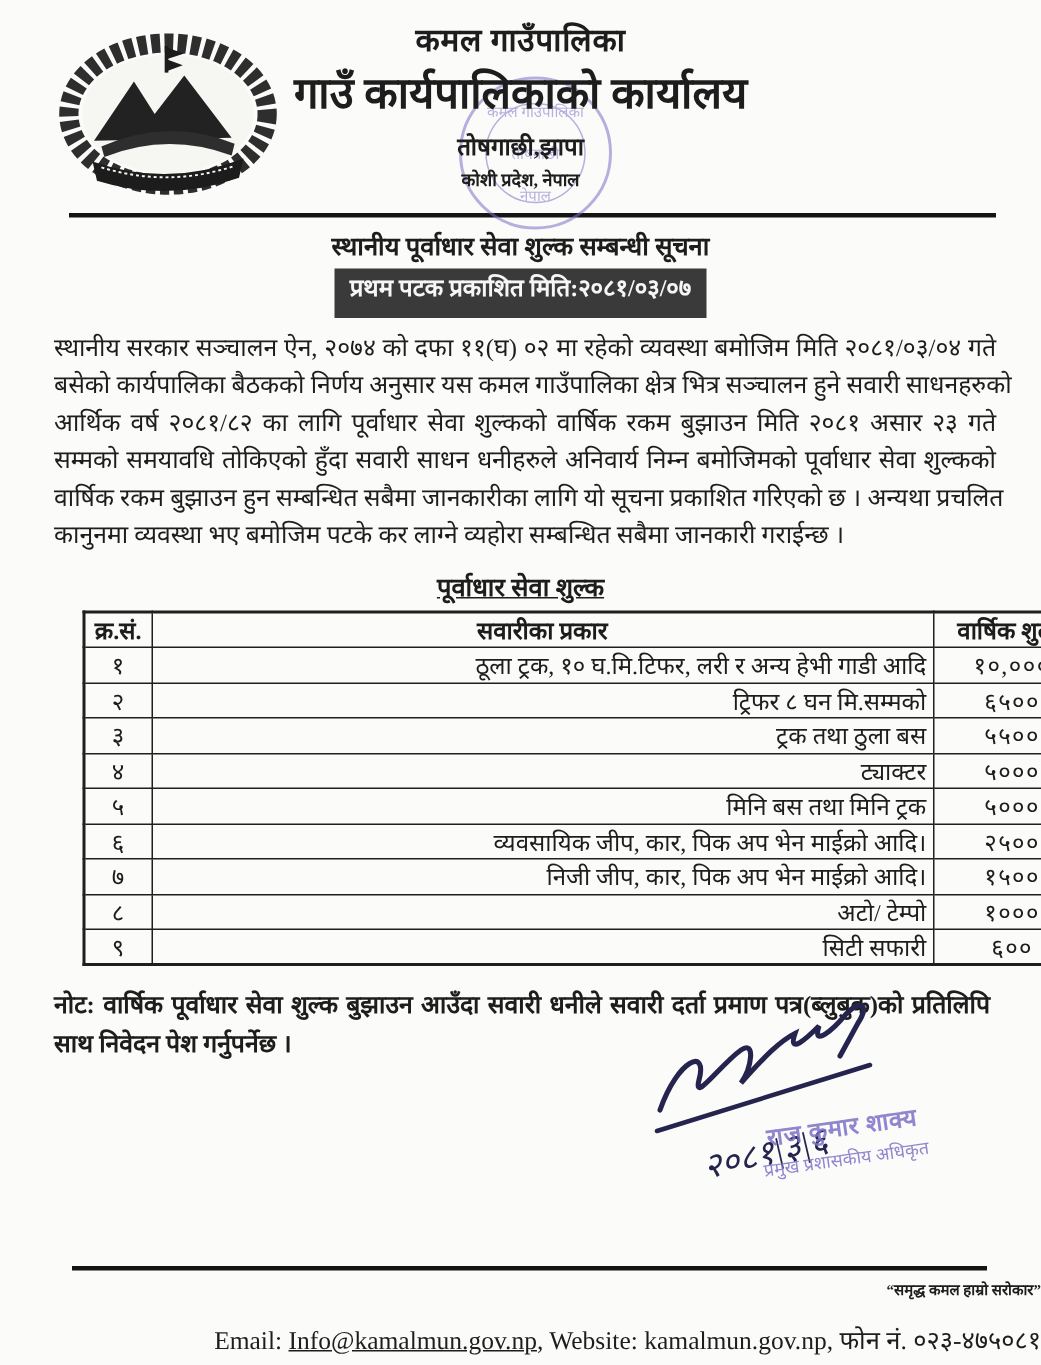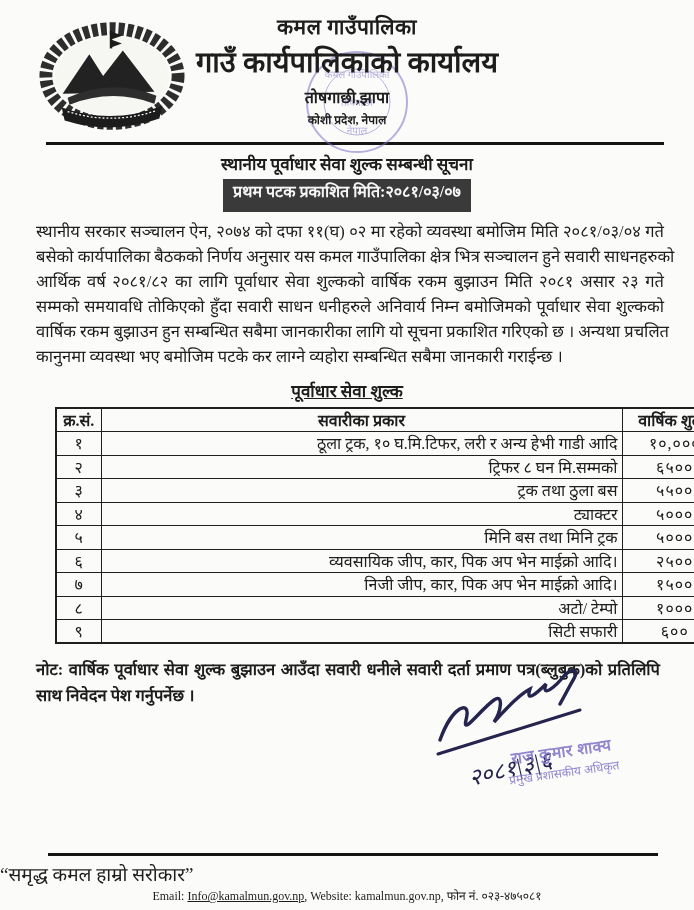--- a/index.html
+++ b/index.html
@@ -38,22 +38,22 @@
   .note{ margin:13px 34px 0 36px; font-size:16.5px; font-weight:bold; line-height:26px; text-align:justify; }
   
   .sign-block{ position:absolute; top:662px; right:36px; width:270px; height:150px; }
   .sig-svg{ position:absolute; right:26px; top:0; }
   .officer{ position:absolute; right:40px; top:78px; transform:rotate(-8deg); text-align:center; color:#7e72c8; opacity:.85; }
   .officer .oname{ font-size:16px; font-weight:bold; letter-spacing:.5px; }
   .officer .orole{ font-size:12px; margin-top:2px; }
   
   .footer{ position:absolute; left:0; right:0; bottom:6px; }
   .frule{ height:3px; background:#141414; margin:0 36px 5px 48px; }
-  .motto{ text-align:left; font-size:19px; font-weight:normal; }
-  .contact{ text-align:center; font-size:12px; margin-top:0; }
+  .motto{ text-align:right; font-size:10px; font-weight:bold; }
+  .contact{ text-align:right; font-size:17px; margin-top:15px; }
   .contact .em{ text-decoration:underline; }
 </style>
 </head>
 <body>
 
 <div class="page">
 
   <div class="header">
 
     <svg class="emblem" viewBox="0 0 150 114" aria-hidden="true">

